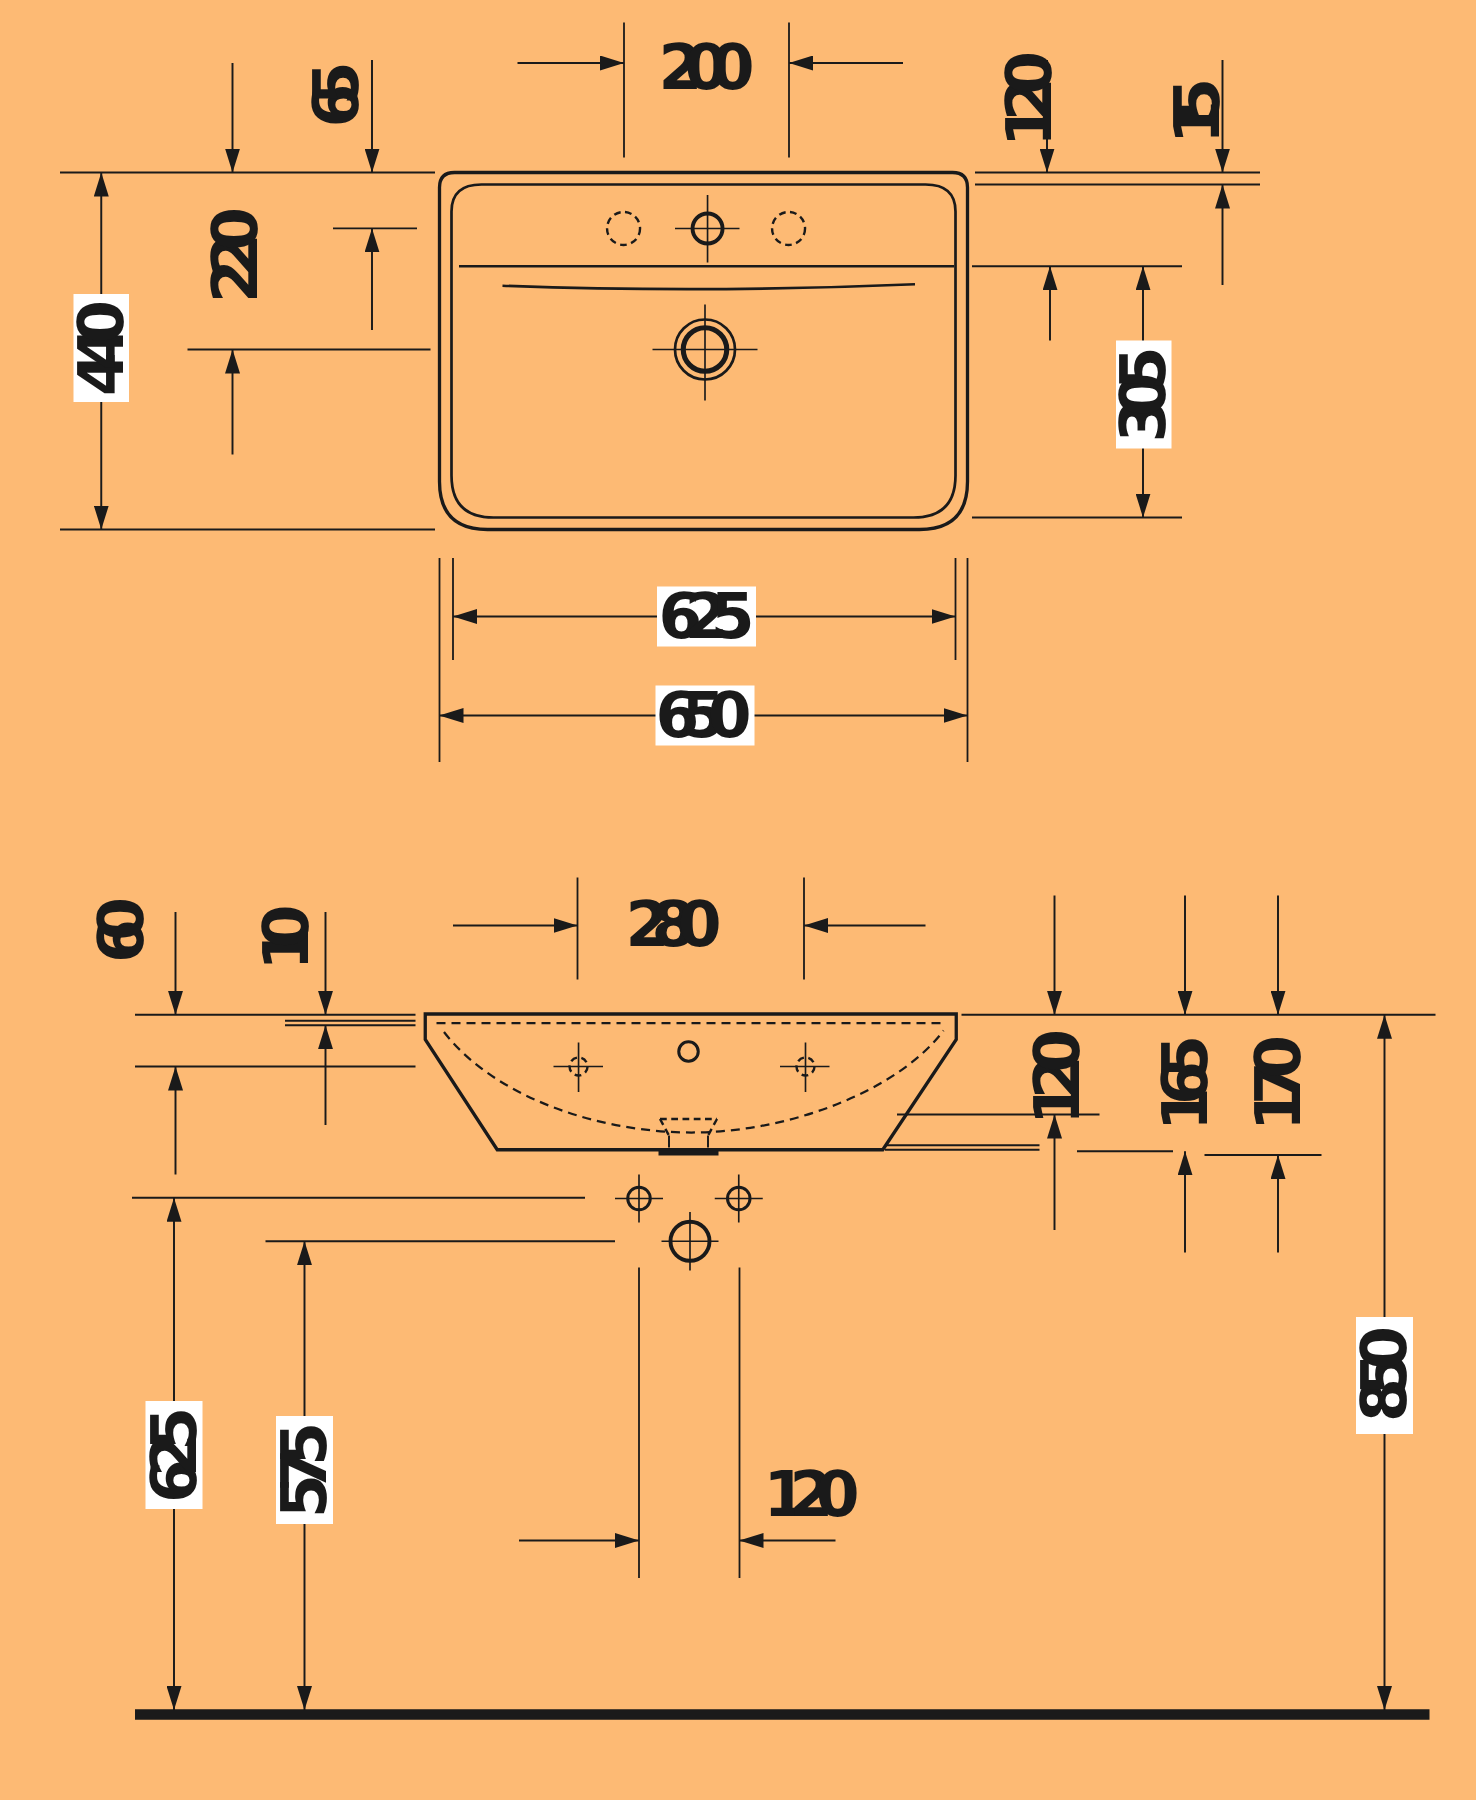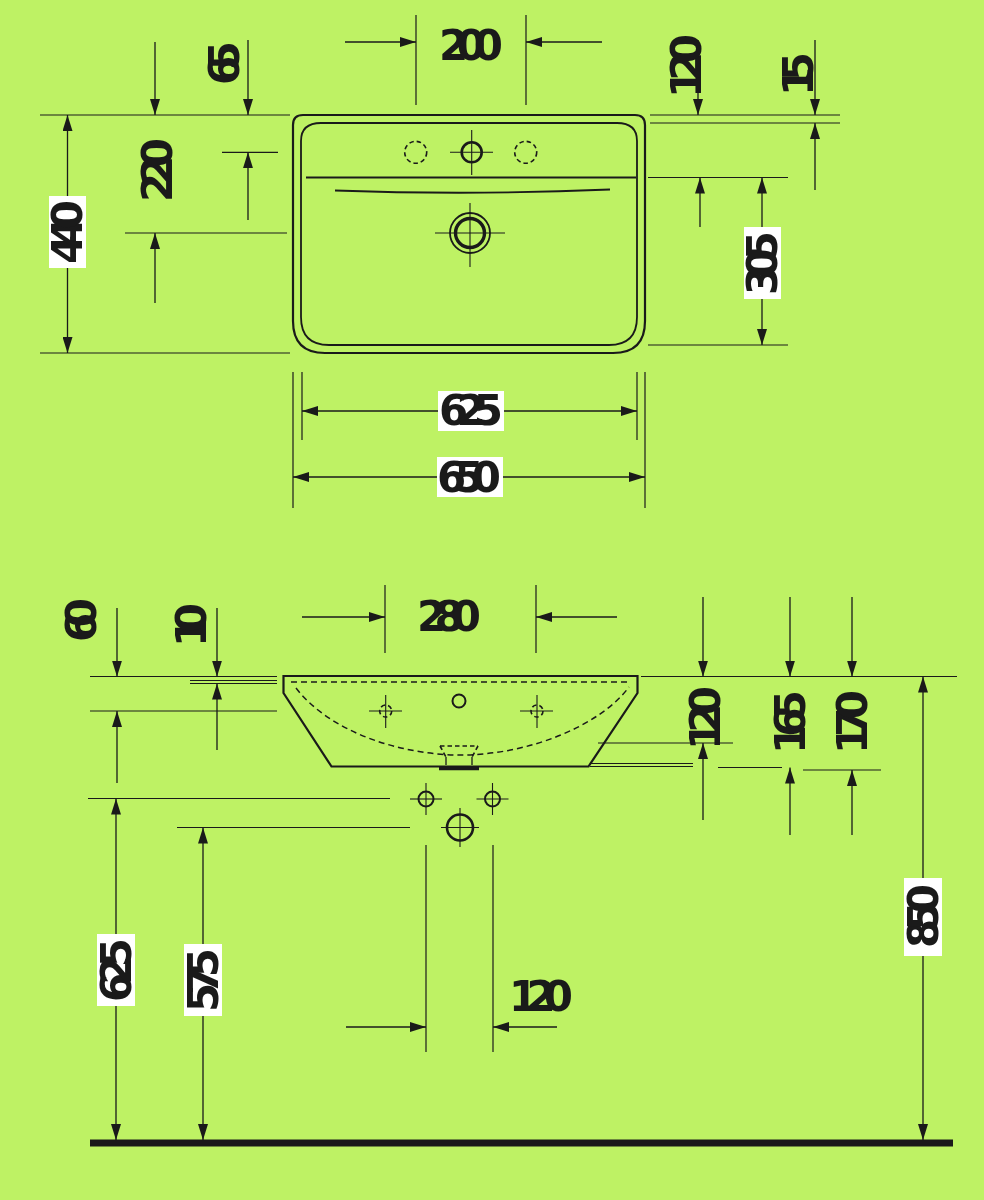--- a/index.html
+++ b/index.html
@@ -1,16 +1,16 @@
 <!DOCTYPE html>
 <html><head>
 <meta charset="utf-8">
 <style>
   html,body{margin:0;padding:0;background:#ffffff;}
-  .stage{width:984px;height:1200px;background:#bef264;position:relative;margin:0 auto;}
+  .stage{width:984px;height:1200px;background:#fdba74;position:relative;margin:0 auto;}
   svg{display:block;}
   .ln{stroke:#1a1a1a;stroke-width:1.3;fill:none;}
   .ref{stroke:#1a1a1a;stroke-width:1.2;fill:none;}
   .outline{stroke:#1a1a1a;stroke-width:2.2;fill:none;}
   .outline-thin{stroke:#1a1a1a;stroke-width:1.8;fill:none;}
   .dashed{stroke:#1a1a1a;stroke-width:1.5;fill:none;stroke-dasharray:6 4;}
   .dashc{stroke:#1a1a1a;stroke-width:1.6;fill:none;stroke-dasharray:4.5 3;}
   .cross{stroke:#1a1a1a;stroke-width:1.1;fill:none;}
   .dimtxt{font-family:"DejaVu Sans","Liberation Sans",sans-serif;font-weight:bold;
           font-size:42px;fill:#1a1a1a;text-anchor:middle;dominant-baseline:central;}

